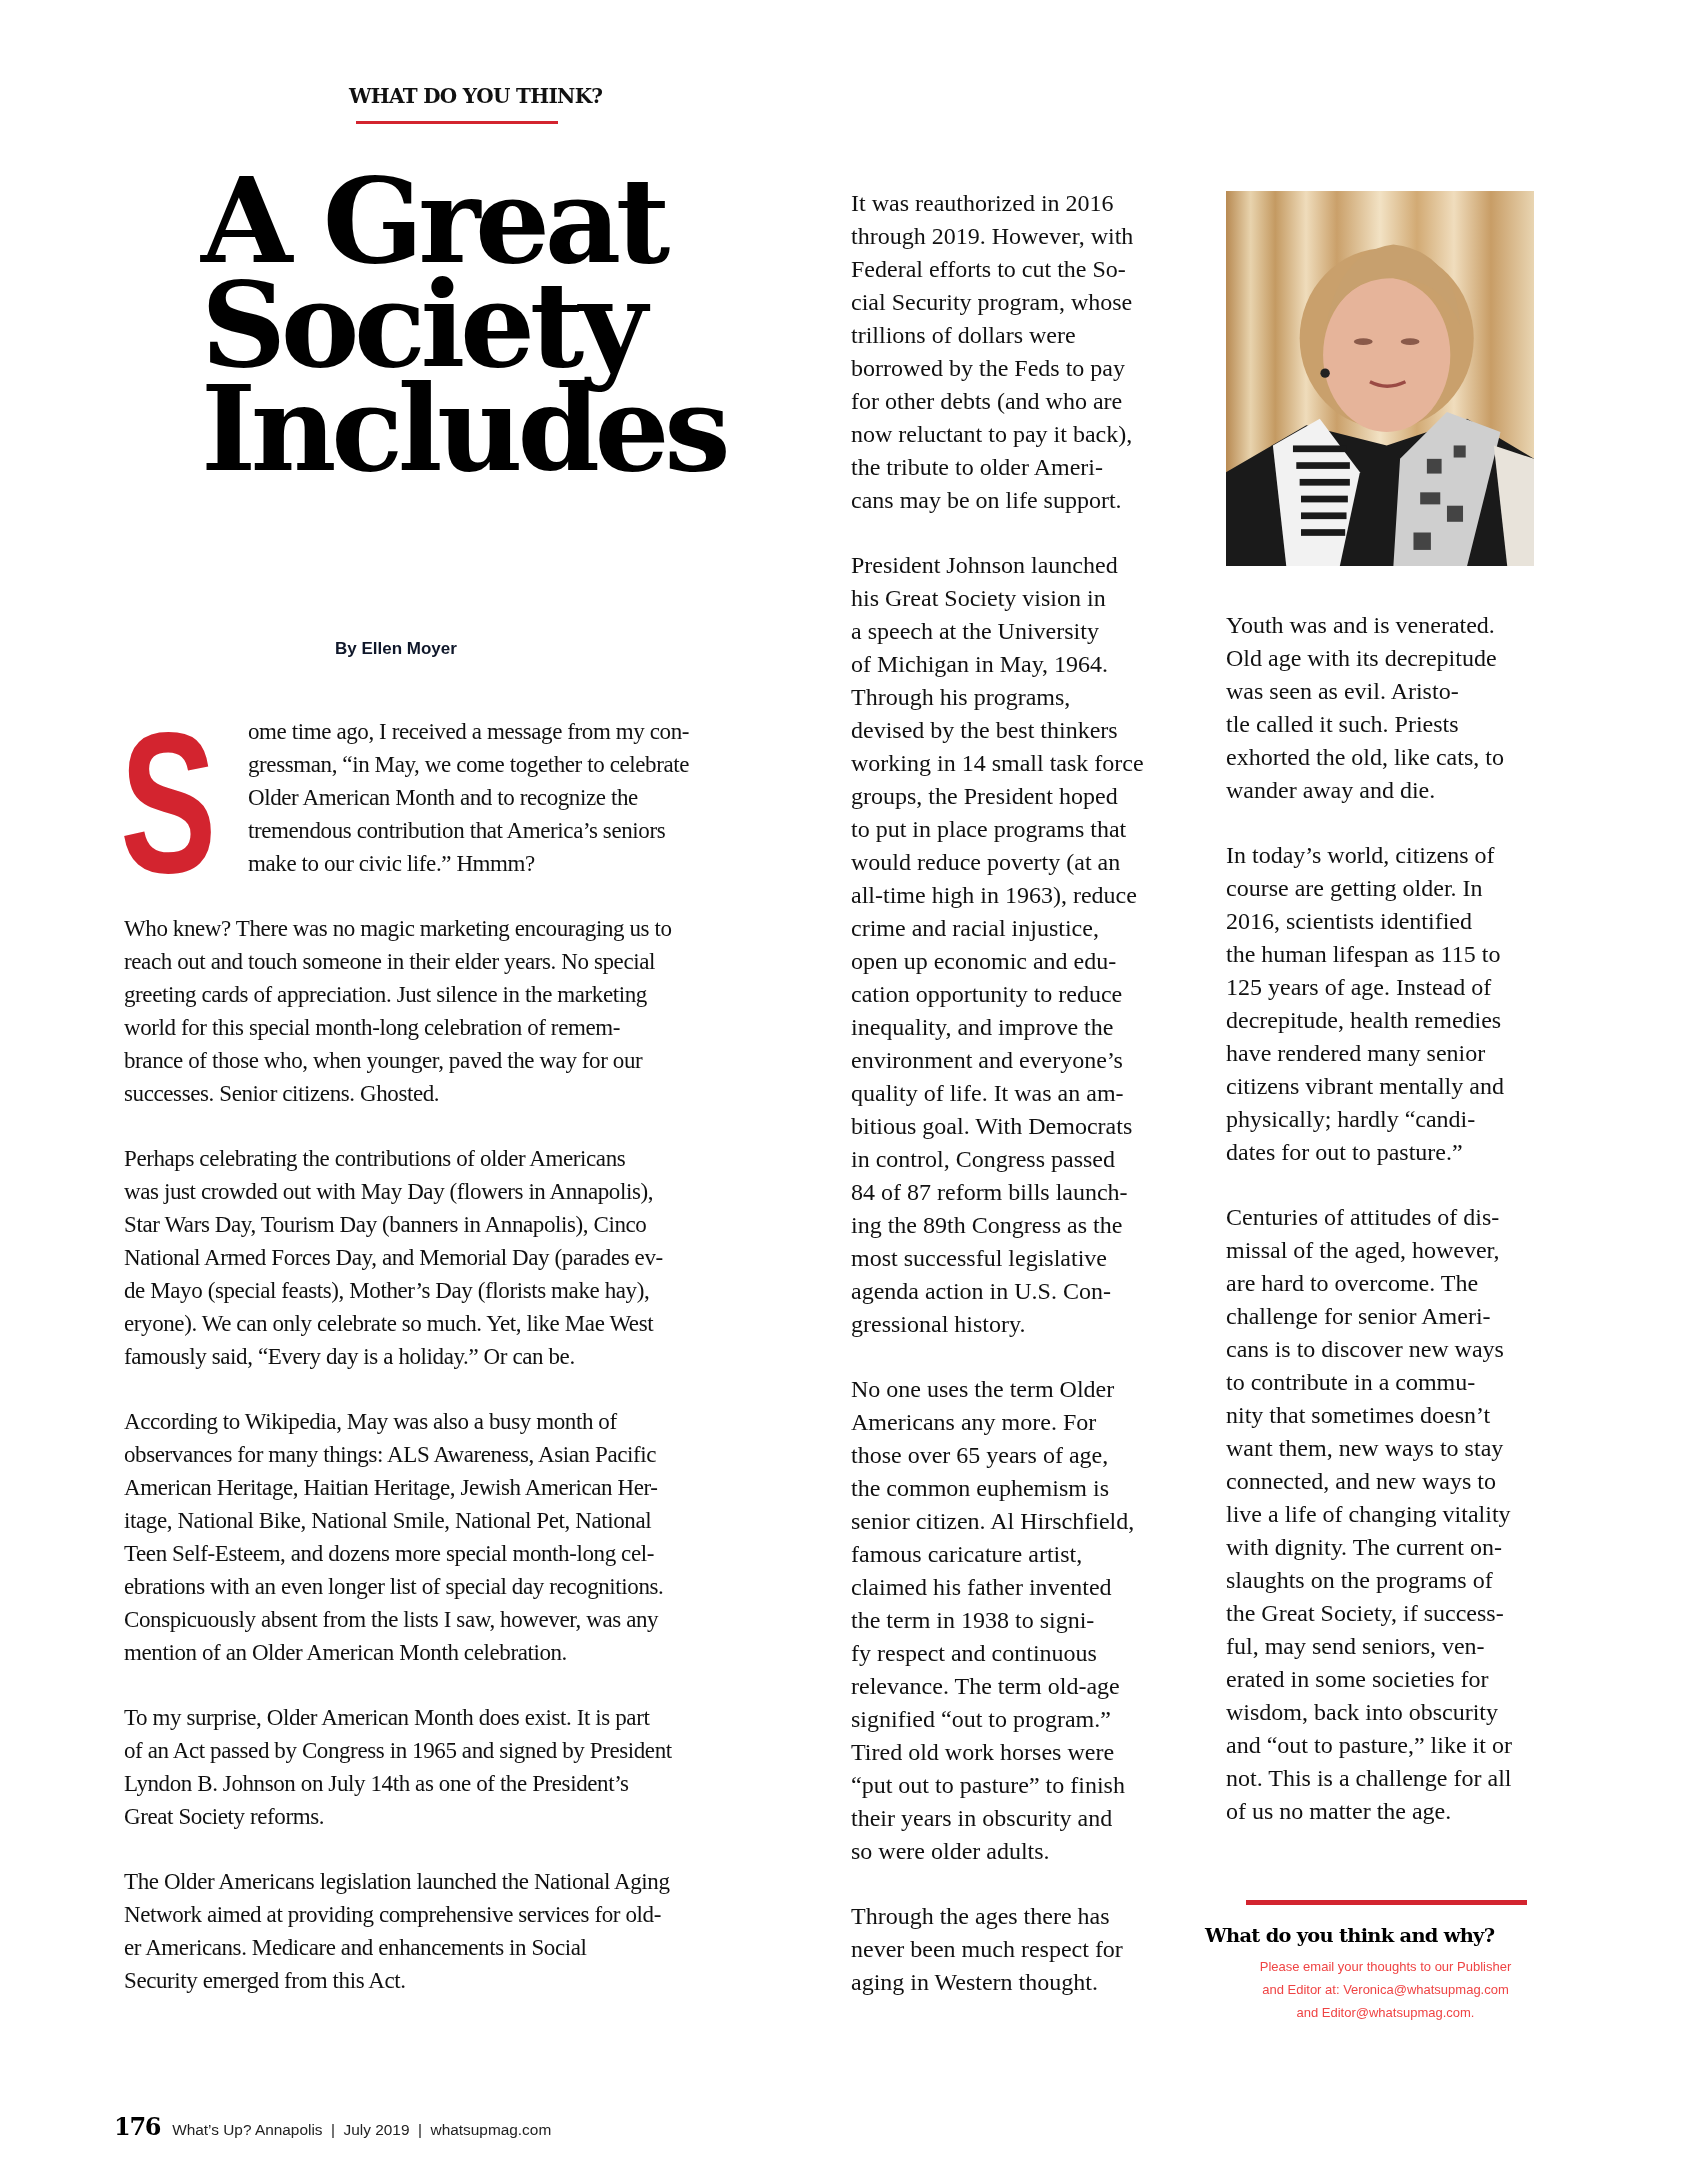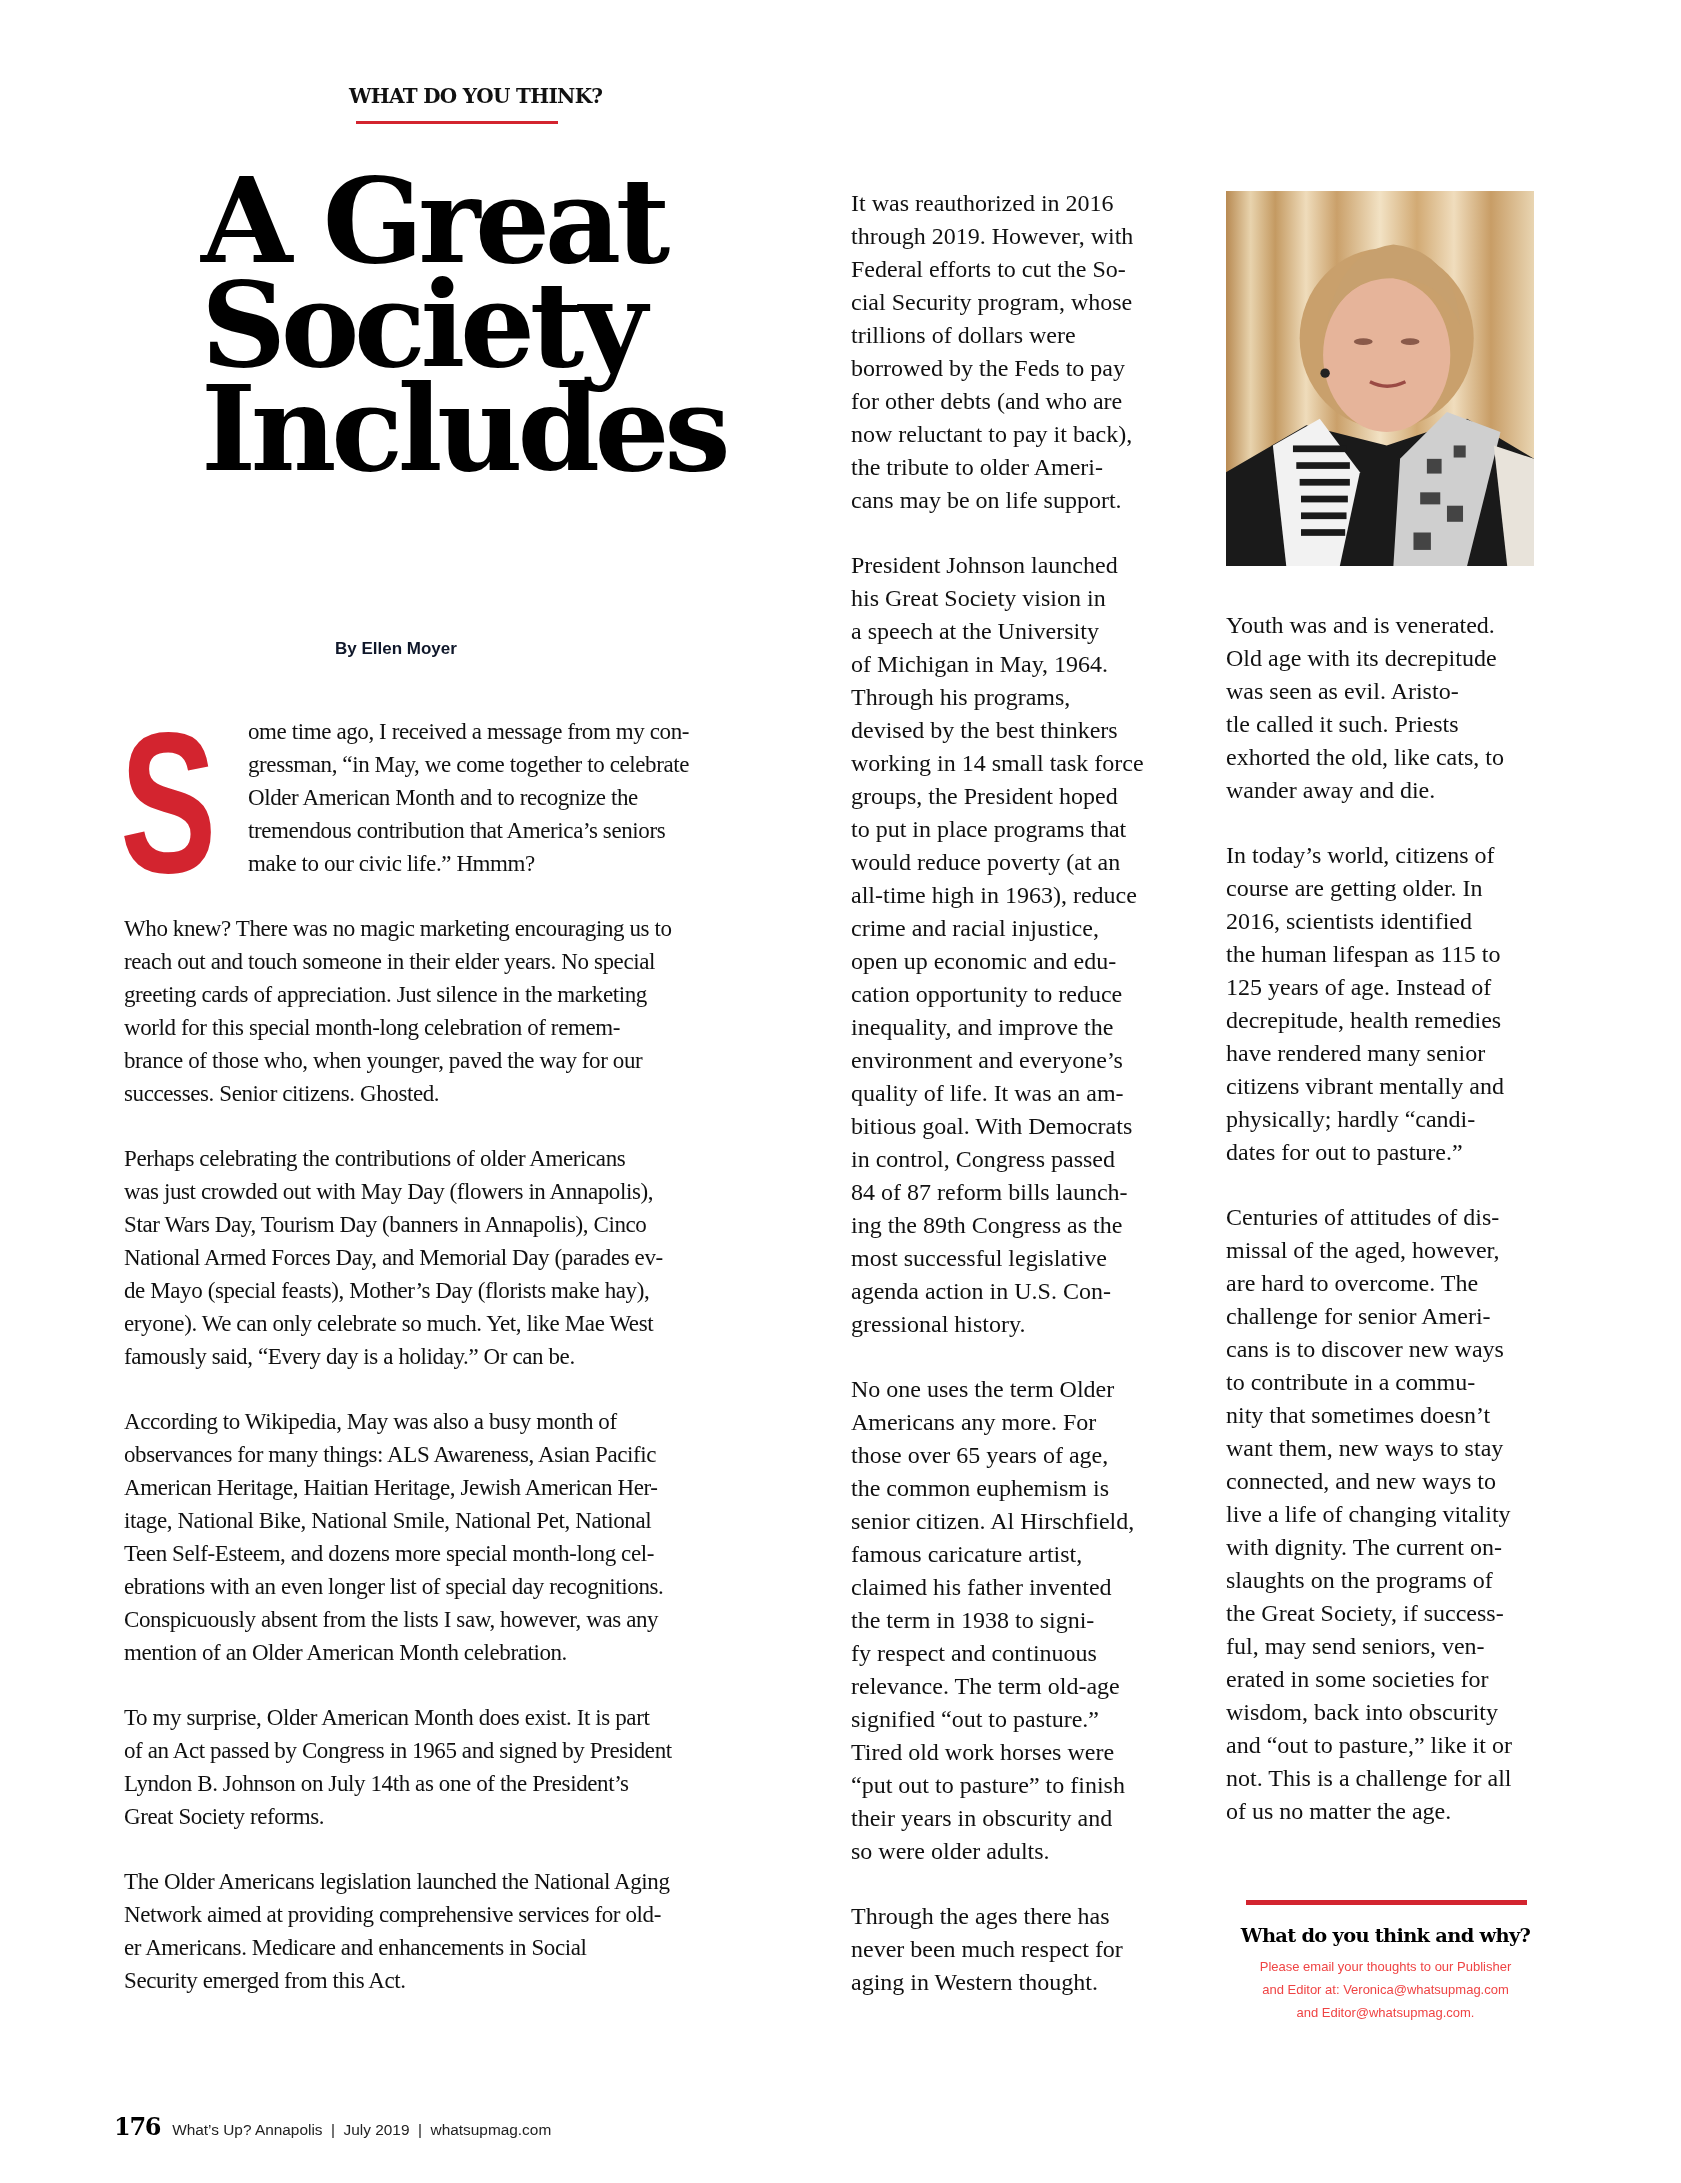--- a/index.html
+++ b/index.html
@@ -19,21 +19,21 @@
   .col p { margin: 0 0 32px 0; }
   .col1 { left: 124px; top: 715px; width: 689px; font-size: 23px; line-height: 33px; letter-spacing: -0.4px; }
   .col1 .lead { padding-left: 124px; }
   .col2 { left: 851px; top: 187px; width: 335px; font-size: 24px; line-height: 33px; }
   .col3 { left: 1226px; top: 609px; width: 335px; font-size: 24px; line-height: 33px; }
   .line { display: block; white-space: nowrap; }
 
   .photo { position: absolute; left: 1226px; top: 191px; width: 308px; height: 375px; overflow: hidden; background: #d9b98a; }
 
   .cta-rule { position: absolute; left: 1246px; top: 1900px; width: 281px; height: 5.4px; background: #d3242f; }
-  .cta-title { position: absolute; left: 1205px; top: 1924px; width: 361px; text-align: center; font-family: "DejaVu Serif", serif; font-weight: bold; font-size: 19.4px; letter-spacing: -0.7px; color: #000; }
+  .cta-title { position: absolute; left: 1205px; top: 1924px; width: 361px; font-family: "DejaVu Serif", serif; font-weight: bold; font-size: 19.4px; letter-spacing: -0.7px; color: #000; }
   .cta-body { position: absolute; left: 1205px; top: 1955px; width: 361px; text-align: center; font-family: "Liberation Sans", sans-serif; font-size: 13px; line-height: 23px; color: #ef4444; }
 
   .footer { position: absolute; left: 114px; top: 2112px; display: flex; align-items: baseline; gap: 12px; }
   .page-num { font-family: "DejaVu Serif", serif; font-weight: bold; font-size: 24px; letter-spacing: -1.3px; color: #000; }
   .footer-text { font-family: "Liberation Sans", sans-serif; font-size: 15.4px; color: #222; }
 </style>
 </head>
 <body>
 
 <div class="kicker">WHAT DO YOU THINK?</div>
@@ -143,21 +143,21 @@
       <span class="line">No one uses the term Older</span>
       <span class="line">Americans any more. For</span>
       <span class="line">those over 65 years of age,</span>
       <span class="line">the common euphemism is</span>
       <span class="line">senior citizen. Al Hirschfield,</span>
       <span class="line">famous caricature artist,</span>
       <span class="line">claimed his father invented</span>
       <span class="line">the term in 1938 to signi-</span>
       <span class="line">fy respect and continuous</span>
       <span class="line">relevance. The term old-age</span>
-      <span class="line">signified “out to pasture.”</span>
+      <span class="line">signified “out to program.”</span>
       <span class="line">Tired old work horses were</span>
       <span class="line">“put out to pasture” to finish</span>
       <span class="line">their years in obscurity and</span>
       <span class="line">so were older adults.</span>
     </p>
     <p>
       <span class="line">Through the ages there has</span>
       <span class="line">never been much respect for</span>
       <span class="line">aging in Western thought.</span>
     </p>

